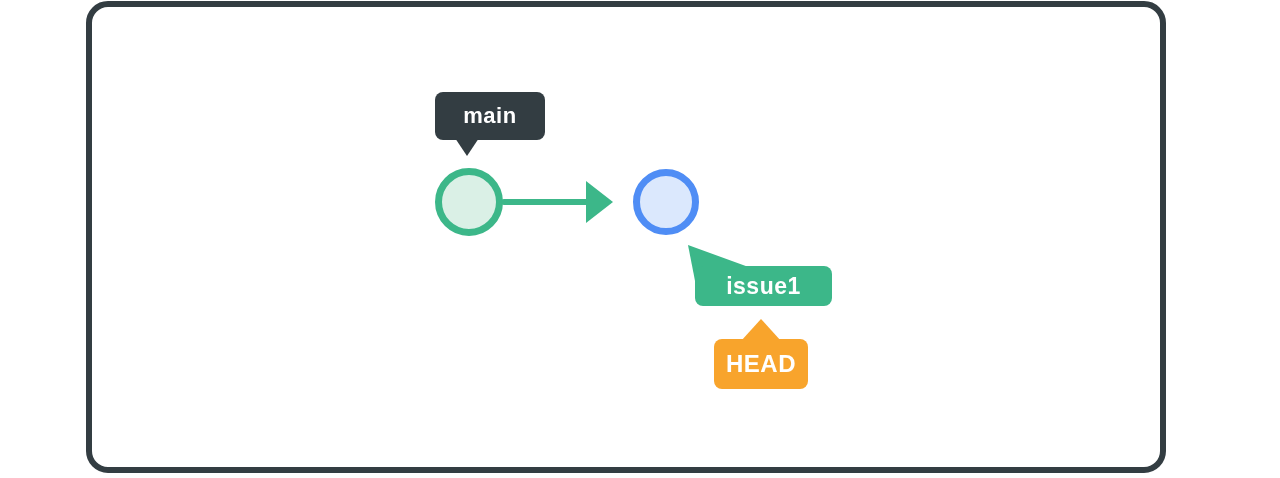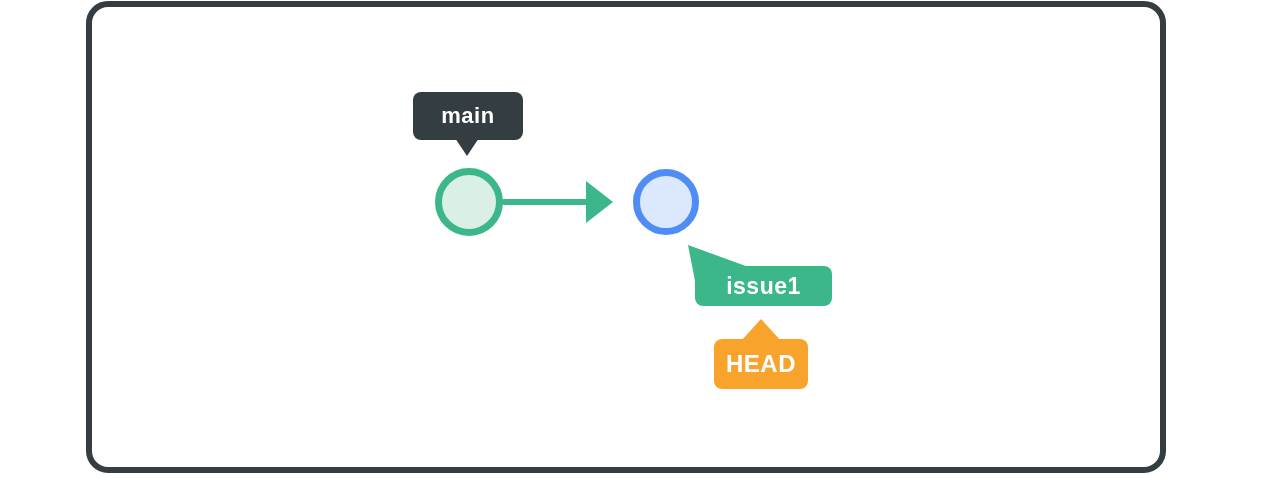--- a/index.html
+++ b/index.html
@@ -33,21 +33,21 @@
     box-sizing: border-box;
     border-radius: 8px;
     color: var(--label-text, #ffffff);
     display: flex;
     align-items: center;
     justify-content: center;
     font-weight: 700;
     letter-spacing: 0.5px;
   }
   .tag-main {
-    left: 413px;
+    left: 435px;
     top: 92px;
     width: 110px;
     height: 48px;
     background: var(--dark, #333d42);
     font-size: 22px;
     font-weight: 600;
   }
   .tail-down {
     position: absolute;
     left: 455px;

